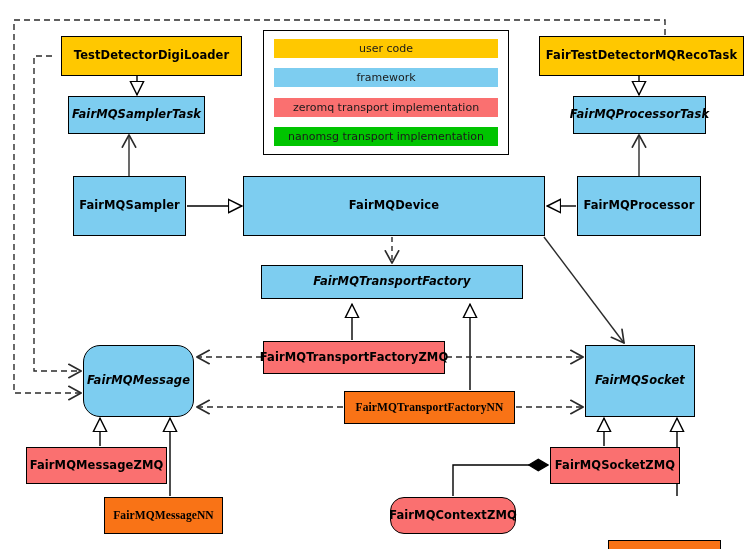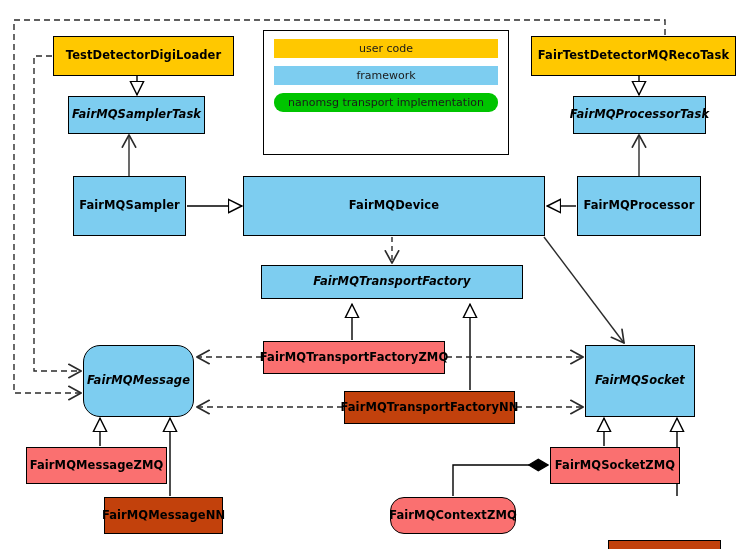--- a/index.html
+++ b/index.html
@@ -15,33 +15,33 @@
     display:flex;align-items:center;justify-content:center;
     text-align:center;
     font-size:11.5px;
     font-weight:bold;
     color:#000000;
     line-height:1.15;
     letter-spacing:0.1px;
     z-index:3;
   }
   .node.abstract{font-style:italic;}
-  .c-user{background:#FFC800;}
+  .c-user{background:#FFC800;margin-left:8px;}
   .c-fw{background:#7DCDF0;}
   .c-zmq{background:#FA7070;}
-  .c-nn{background:#c2410c;}
+  .c-nn{background:#f97316;font-family:Liberation Serif, serif;}
 
   #legend{
     position:absolute;
     box-sizing:border-box;
     border:1.4px solid #000000;
     background:#ffffff;
     z-index:4;
     padding:8px 10px;
-    display:flex;flex-direction:column;
+    display:flex;flex-direction:column;justify-content:space-between;
   }
   .legend-row{
     height:19px;
     display:flex;align-items:center;justify-content:center;
     font-size:11px;font-weight:normal;color:#1a1a1a;
     margin-bottom:8px;
   }
   .legend-row:last-child{margin-bottom:0;}
 </style>
 </head>
@@ -111,21 +111,24 @@
     </g>
   </svg>
 
   <div id="legend" style="left:263px;top:30px;width:246px;height:125px;">
     <div class="legend-row" style="background:#FFC800;">
       <span>user code</span>
     </div>
     <div class="legend-row" style="background:#7DCDF0;">
       <span>framework</span>
     </div>
-    <div class="legend-row" style="background:#00C400;border-radius:9px;">
+    <div class="legend-row" style="background:#FA7070;">
+      <span>zeromq transport implementation</span>
+    </div>
+    <div class="legend-row" style="background:#00C400;">
       <span>nanomsg transport implementation</span>
     </div>
   </div>
 
   <div class="node c-user" style="left:53px;top:36px;width:181px;height:40px;">
     <span>TestDetectorDigiLoader</span>
   </div>
 
   <div class="node c-user" style="left:531px;top:36px;width:205px;height:40px;">
     <span>FairTestDetectorMQRecoTask</span>

